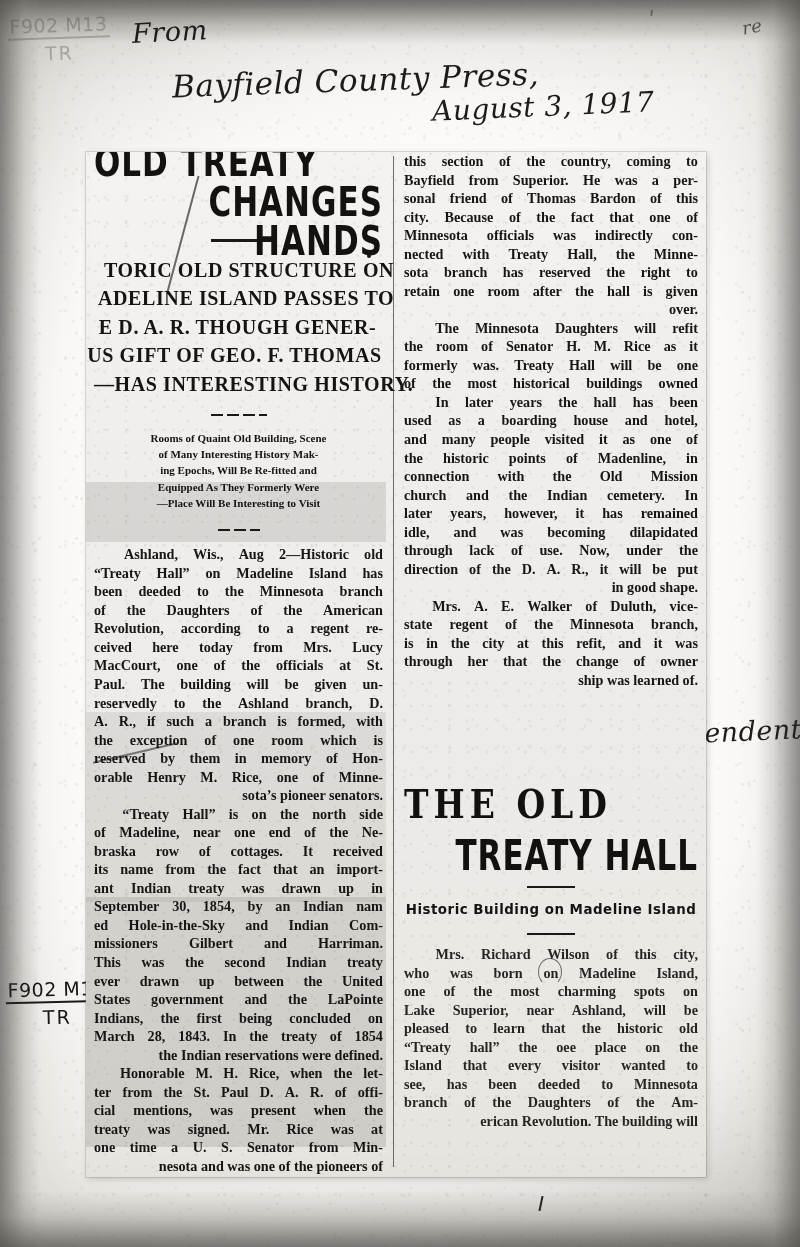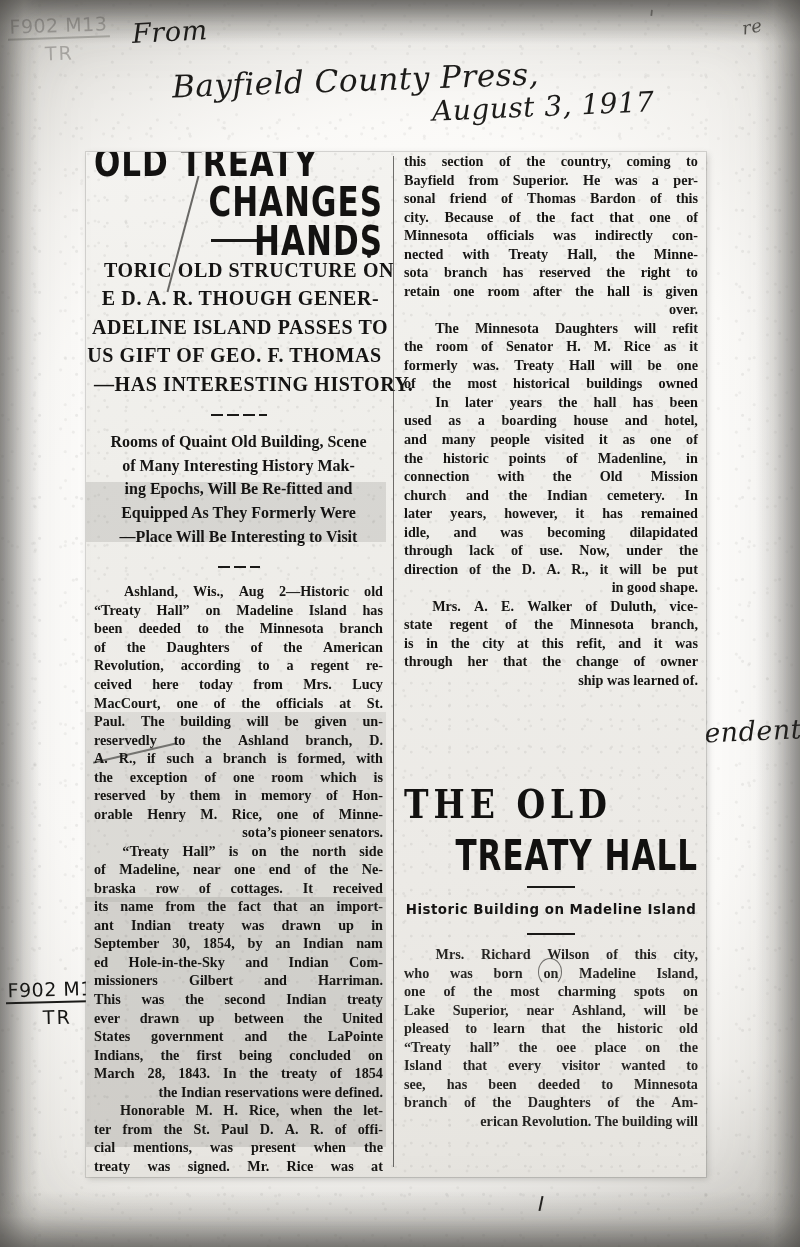--- a/index.html
+++ b/index.html
@@ -268,21 +268,21 @@
   
   .deck-1 .dl:nth-child(1) { margin-left: 10px; }
   .deck-1 .dl:nth-child(2) { margin-left: 4px; }
   .deck-1 .dl:nth-child(3) { margin-left: -2px; }
   .deck-1 .dl:nth-child(4) { margin-left: -8px; }
   .deck-1 .dl:nth-child(5) { margin-left: 0px; }
 
   .deck-2 {
     font-family: "Liberation Serif", serif;
     font-weight: 700;
-    font-size: 16px;
+    font-size: 11px;
     line-height: 1.48;
     color: #151413;
     text-align: center;
     margin: 0;
   }
   .deck-2 .dl { display: block; }
 
   
   .body-text {
     font-family: "Liberation Serif", serif;
@@ -449,22 +449,22 @@
         <div class="headline-1">
           <div class="hl1-line1">OLD TREATY HALL</div>
           <div class="hl1-line2">CHANGES HANDS</div>
         </div>
 
         <div class="rule-short"></div>
         <div class="dot-mark"></div>
 
         <div class="deck-1">
           <span class="dl">TORIC OLD STRUCTURE ON</span>
+          <span class="dl">ADELINE ISLAND PASSES TO</span>
           <span class="dl">E D. A. R. THOUGH GENER-</span>
-          <span class="dl">ADELINE ISLAND PASSES TO</span>
           <span class="dl">US GIFT OF GEO. F. THOMAS</span>
           <span class="dl">—HAS INTERESTING HISTORY.</span>
         </div>
 
         <div class="rule-short dashed" style="margin:16px auto 14px auto;"></div>
 
         <div class="deck-2">
           <span class="dl">Rooms of Quaint Old Building, Scene</span>
           <span class="dl">of Many Interesting History Mak-</span>
           <span class="dl">ing Epochs, Will Be Re-fitted and</span>
@@ -747,20 +747,23 @@
               <div class="jline">
                 <span>one</span>
                 <span>time</span>
                 <span>a</span>
                 <span>U.</span>
                 <span>S.</span>
                 <span>Senator</span>
                 <span>from</span>
                 <span>Min-</span>
               </div>
+              <div class="jline last">
+                <span>nesota and was one of the pioneers of</span>
+              </div>
             </div>
           </div>
       </div>
 
       <div class="col-rule"></div>
 
       <div class="col col-right">
 
         <div class="body-text tight" id="col-right-body">
             <div>

